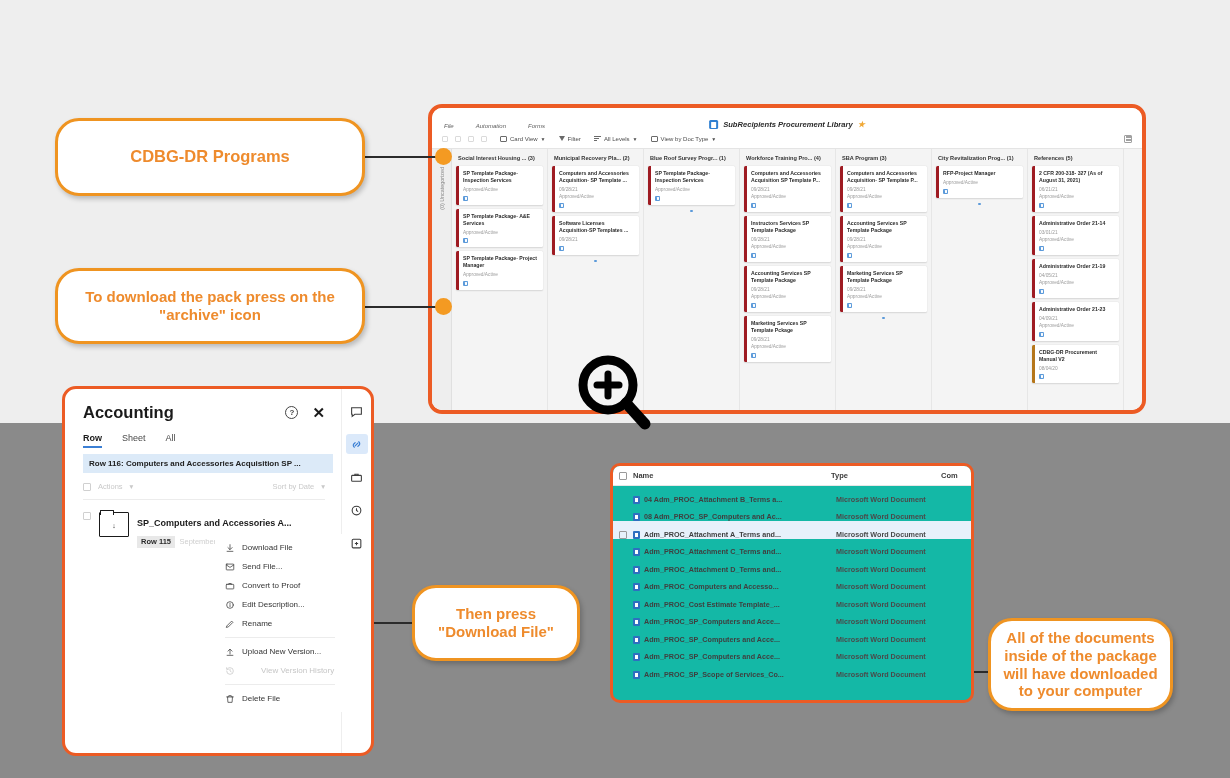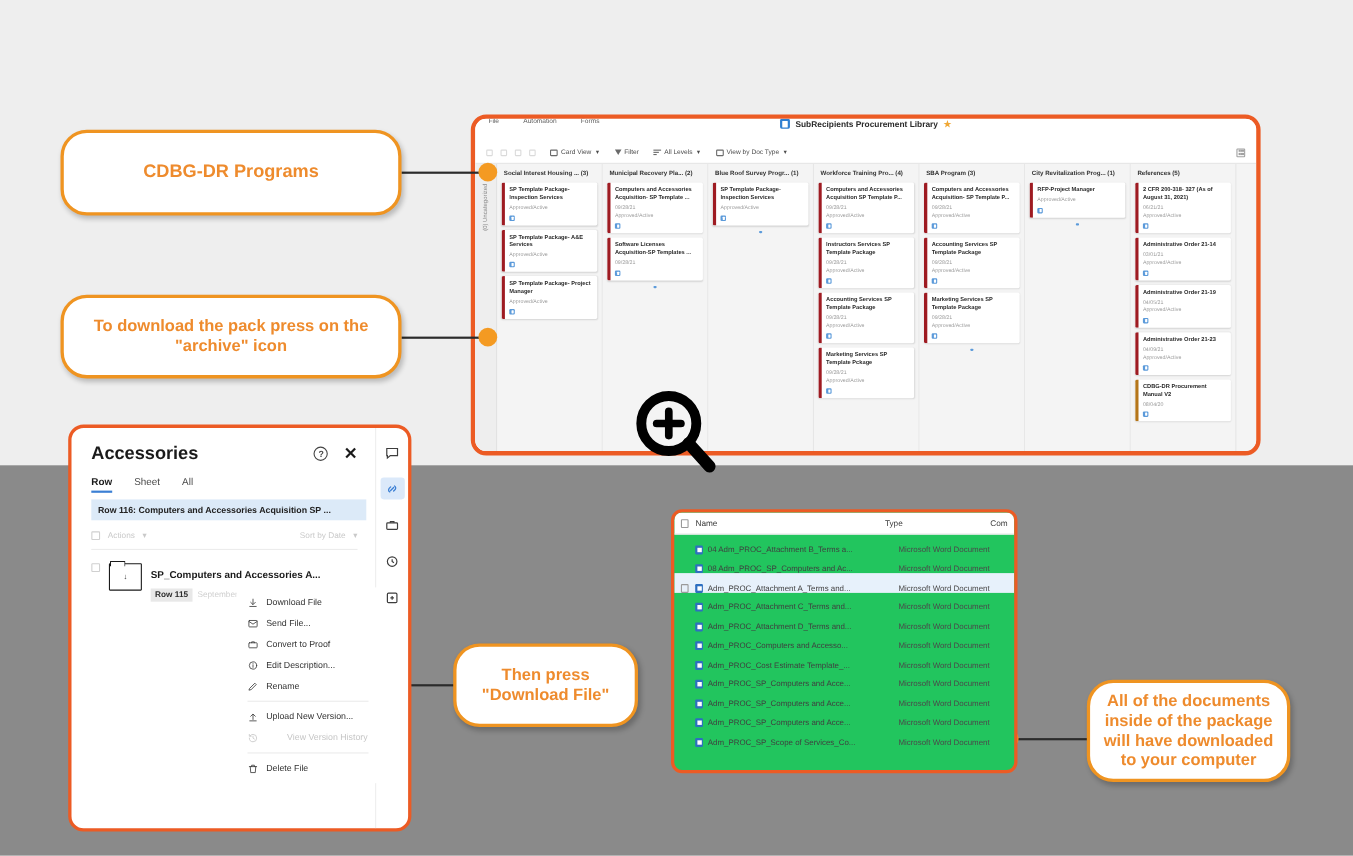--- a/index.html
+++ b/index.html
@@ -47,25 +47,26 @@
   
   #board {
     position: absolute; left: 428px; top: 104px;
     width: 718px; height: 310px;
     background: #fbfbfb;
     border: 4px solid #ec5b24;
     border-radius: 14px;
     overflow: hidden;
   }
   #board-menubar {
-    height: 21px; display: flex; align-items: flex-start;
+    height: 21px; display: flex; align-items: flex-end;
     gap: 22px; padding: 0 12px;
     font-size: 6px; color: #5d5d5d;
     background: #ffffff;
     position: relative;
+    font-style: italic;
   }
   #board-title {
     position: absolute; left: 50%; transform: translateX(-50%);
     display: flex; align-items: center; gap: 5px;
     font-size: 7.6px; color: #2a2a2a; font-weight: 600;
     white-space: nowrap;
   }
   .title-doc-icon {
     width: 9px; height: 9px; background: #2f7fd1;
     border-radius: 1.5px; position: relative;
@@ -223,25 +224,26 @@
     padding-top: 12px; display: flex; flex-direction: column;
     align-items: center; gap: 13px;
   }
   .rail-btn { width: 22px; height: 20px; display: flex; align-items: center; justify-content: center; border-radius: 3px; }
   .rail-btn.active { background: #dbe9fa; }
   .rail-btn svg { width: 13px; height: 13px; }
 
   
   #filelist {
     position: absolute; left: 610px; top: 463px;
-    width: 315px; height: 240px;
-    background: #22c55e;
+    width: 364px; height: 240px;
+    background: #14b8a6;
     border: 3px solid #ec5b24;
     border-radius: 10px;
     overflow: hidden;
+    font-weight: bold;
   }
   #fl-head {
     display: flex; align-items: center; height: 20px;
     border-bottom: 1px solid #e6e6e6;
     font-size: 7.5px; color: #3b3b3b;
     padding: 0 6px; background: #ffffff;
   }
   .fl-chk { width: 8px; height: 8px; border: 1px solid #9a9a9a; border-radius: 1px; margin-right: 6px; }
   .fl-col-name { width: 198px; }
   .fl-col-type { width: 110px; }
@@ -539,21 +541,21 @@
   <div class="conn-dot" style="left:909px; top:663px; width:17px; height:17px;"></div>
 
   <div class="callout" id="callout-programs">CDBG-DR Programs</div>
   <div class="callout" id="callout-archive">To download the pack press on the "archive" icon</div>
   <div class="callout" id="callout-download">Then press "Download File"</div>
   <div class="callout" id="callout-alldocs">All of the documents inside of the package will have downloaded to your computer</div>
 
   <div id="attach-panel">
     <div id="attach-main">
       <div id="attach-header">
-        <span id="attach-title">Accessories</span>
+        <span id="attach-title">Accounting</span>
         <span id="attach-help">?</span>
         <span id="attach-close">✕</span>
       </div>
 
       <div id="attach-tabs">
           <span class="tab active">Row</span>
           <span class="tab">Sheet</span>
           <span class="tab">All</span>
         </div>
 

